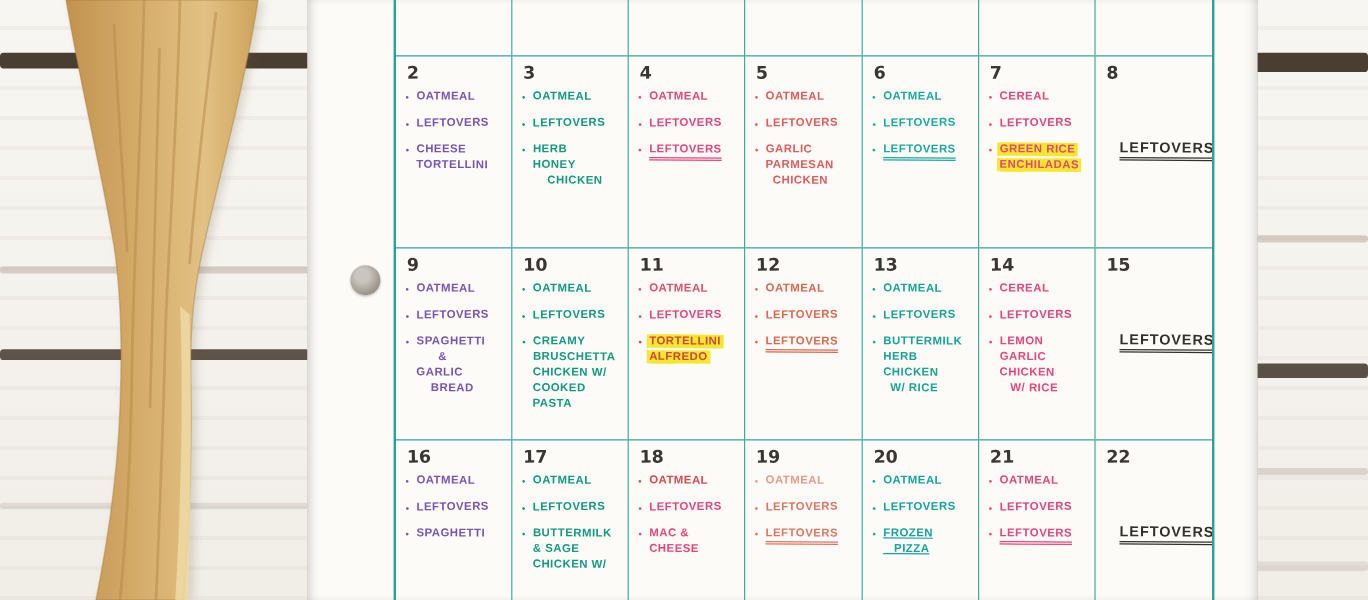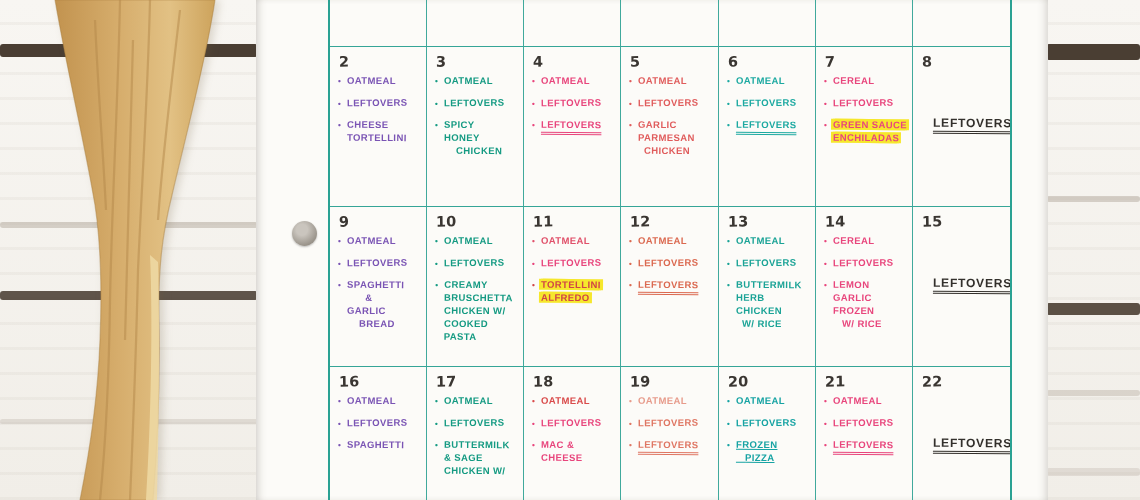--- a/index.html
+++ b/index.html
@@ -94,21 +94,21 @@
         <div class="daynum">2</div>
         <div class="item" style="color: rgb(122, 84, 180);"><span class="txt">OATMEAL</span></div>
         <div class="item" style="color: rgb(122, 84, 180);"><span class="txt">LEFTOVERS</span></div>
         <div class="item" style="color: rgb(122, 84, 180);"><span class="txt">CHEESE
 TORTELLINI</span></div>
       </div>
       <div class="cell">
         <div class="daynum">3</div>
         <div class="item" style="color: rgb(20, 154, 130);"><span class="txt">OATMEAL</span></div>
         <div class="item" style="color: rgb(20, 154, 130);"><span class="txt">LEFTOVERS</span></div>
-        <div class="item" style="color: rgb(20, 154, 130);"><span class="txt">SPICY
+        <div class="item" style="color: rgb(20, 154, 130);"><span class="txt">HERB
 HONEY
     CHICKEN</span></div>
       </div>
       <div class="cell">
         <div class="daynum">4</div>
         <div class="item" style="color: rgb(232, 69, 124);"><span class="txt">OATMEAL</span></div>
         <div class="item" style="color: rgb(232, 69, 124);"><span class="txt">LEFTOVERS</span></div>
         <div class="item" style="color: rgb(232, 69, 124);"><span class="txt u">LEFTOVERS</span></div>
       </div>
       <div class="cell">
@@ -122,21 +122,21 @@
       <div class="cell">
         <div class="daynum">6</div>
         <div class="item" style="color: rgb(28, 169, 161);"><span class="txt">OATMEAL</span></div>
         <div class="item" style="color: rgb(28, 169, 161);"><span class="txt">LEFTOVERS</span></div>
         <div class="item" style="color: rgb(28, 169, 161);"><span class="txt u">LEFTOVERS</span></div>
       </div>
       <div class="cell">
         <div class="daynum">7</div>
         <div class="item" style="color: rgb(232, 69, 124);"><span class="txt">CEREAL</span></div>
         <div class="item" style="color: rgb(232, 69, 124);"><span class="txt">LEFTOVERS</span></div>
-        <div class="item" style="color: rgb(232, 69, 124);"><span class="txt hl">GREEN SAUCE
+        <div class="item" style="color: rgb(232, 69, 124);"><span class="txt hl">GREEN RICE
 ENCHILADAS</span></div>
       </div>
       <div class="cell solo">
         <div class="daynum">8</div>
         <div class="item" style="color: rgb(51, 48, 44);"><span class="txt u">LEFTOVERS</span></div>
       </div>
       <div class="cell">
         <div class="daynum">9</div>
         <div class="item" style="color: rgb(122, 84, 180);"><span class="txt">OATMEAL</span></div>
         <div class="item" style="color: rgb(122, 84, 180);"><span class="txt">LEFTOVERS</span></div>
@@ -173,21 +173,21 @@
         <div class="item" style="color: rgb(26, 163, 150);"><span class="txt">LEFTOVERS</span></div>
         <div class="item" style="color: rgb(26, 163, 150);"><span class="txt">BUTTERMILK
 HERB CHICKEN
   W/ RICE</span></div>
       </div>
       <div class="cell">
         <div class="daynum">14</div>
         <div class="item" style="color: rgb(232, 69, 124);"><span class="txt">CEREAL</span></div>
         <div class="item" style="color: rgb(232, 69, 124);"><span class="txt">LEFTOVERS</span></div>
         <div class="item" style="color: rgb(232, 69, 124);"><span class="txt">LEMON GARLIC
-FROZEN
+CHICKEN
    W/ RICE</span></div>
       </div>
       <div class="cell solo">
         <div class="daynum">15</div>
         <div class="item" style="color: rgb(51, 48, 44);"><span class="txt u">LEFTOVERS</span></div>
       </div>
       <div class="cell">
         <div class="daynum">16</div>
         <div class="item" style="color: rgb(122, 84, 180);"><span class="txt">OATMEAL</span></div>
         <div class="item" style="color: rgb(122, 84, 180);"><span class="txt">LEFTOVERS</span></div>

